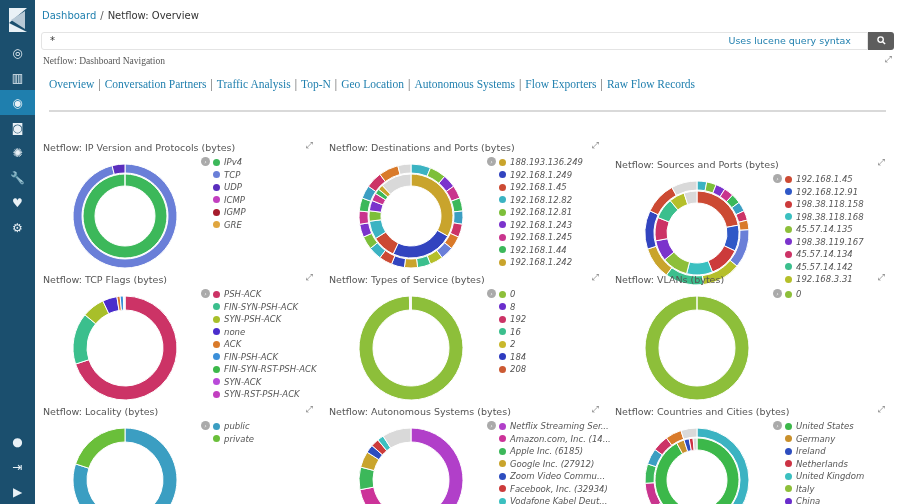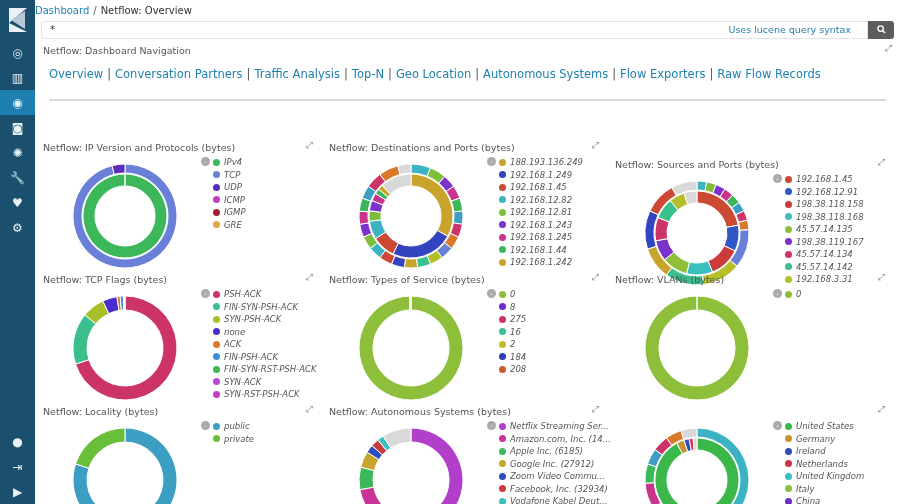--- a/index.html
+++ b/index.html
@@ -3,32 +3,32 @@
 <meta charset="utf-8">
 <style>
   * { box-sizing: border-box; margin: 0; padding: 0; }
   html, body { width: 900px; height: 504px; overflow: hidden; background: #fff; font-family: "DejaVu Sans", sans-serif; color: #444; }
   .sidebar { position: absolute; left: 0; top: 0; width: 35px; height: 504px; background: #1b4f6e; }
   .sidebar .logo { width: 35px; height: 40px; display: flex; align-items: center; justify-content: center; }
   .sidebar .nav-item { width: 35px; height: 25px; display: flex; align-items: center; justify-content: center; color: #e9f1f6; font-size: 12px; }
   .sidebar .nav-item.active { background: #1f7fae; }
   .sidebar .bottom { position: absolute; bottom: 0; left: 0; width: 35px; }
   .main { position: absolute; left: 35px; top: 0; right: 0; height: 504px; }
-  .topbar { height: 20px; display: flex; align-items: center; font-size: 10px; }
+  .topbar { height: 31px; display: flex; align-items: center; padding-left: 7px; font-size: 10px; }
   .breadcrumb-link { color: #1f7fae; }
   .breadcrumb-sep { color: #555; margin: 0 4px; }
   .breadcrumb-current { color: #333; }
   .topnav { margin-left: auto; display: flex; align-items: center; gap: 0; font-size: 10px; color: #333; }
   .topnav span { padding: 0 8px; }
   .querybar { height: 19px; display: flex; align-items: center; padding: 0 6px 0 6px; }
   .query-input { flex: 1; height: 18px; border: 1px solid #e4e4e4; border-radius: 3px 0 0 3px; display: flex; align-items: center; padding: 0 8px; font-size: 10px; color: #333; background:#fff;}
   .lucene { color: #1f7fae; font-size: 9.5px; margin-left: auto; padding-right: 8px; }
   .search-btn { width: 26px; height: 18px; background: #5d5d5d; border-radius: 0 3px 3px 0; display:flex; align-items:center; justify-content:center; }
   .filterbar { height: 30px; background: #f5f5f5; border-top: 1px solid #ececec; border-bottom: 1px solid #ececec; display:flex; align-items:center; padding-left: 9px; font-size: 9.5px; color: #1f7fae; margin-top: 8px;}
-  .navpanel { position: relative; height: 62px; padding-left: 12px; }
+  .navpanel { position: relative; height: 62px; padding-left: 12px; font-family: Liberation Serif, serif; }
   .panel-title { font-size: 9.5px; color: #555; }
   .navpanel .panel-title { position:absolute; top: 6px; left: 8px; }
   .navlinks { position:absolute; top: 28px; left: 14px; font-size: 11.5px; color: #1f7fae; white-space: nowrap; }
   .navlinks .sep { color: #555; margin: 0 4px; }
   .navrule { position:absolute; top: 60px; left: 14px; right: 14px; height: 2px; background: #d9d9d9; }
   .expand-icon { position:absolute; font-size: 9px; color: #666; }
   .grid { position: absolute; top: 138px; left: 0; right: 0; }
   .panel { position: absolute; width: 286px; height: 132px; }
   .panel .panel-title { position:absolute; top: 4px; left: 8px; }
   .panel .expand-icon { top: 2px; right: 8px; }
@@ -368,21 +368,21 @@
           <div class="legend-item">
             <span class="legend-dot" style="background: rgb(141, 191, 58);"></span>
             <span>0</span>
           </div>
           <div class="legend-item">
             <span class="legend-dot" style="background: rgb(106, 45, 204);"></span>
             <span>8</span>
           </div>
           <div class="legend-item">
             <span class="legend-dot" style="background: rgb(204, 51, 102);"></span>
-            <span>275</span>
+            <span>192</span>
           </div>
           <div class="legend-item">
             <span class="legend-dot" style="background: rgb(59, 191, 141);"></span>
             <span>16</span>
           </div>
           <div class="legend-item">
             <span class="legend-dot" style="background: rgb(201, 184, 44);"></span>
             <span>2</span>
           </div>
           <div class="legend-item">
@@ -467,20 +467,21 @@
             <span class="legend-dot" style="background: rgb(204, 59, 59);"></span>
             <span>Facebook, Inc. (32934)</span>
           </div>
           <div class="legend-item">
             <span class="legend-dot" style="background: rgb(59, 192, 192);"></span>
             <span>Vodafone Kabel Deut...</span>
           </div>
         </div>
       </div>
       <div class="panel" style="left: 572px; top: 264px;">
+        <div class="panel-title">Netflow: Countries and Cities (bytes)</div>
         <span class="expand-icon">⤢</span>
         <svg class="donut" width="120" height="112">
           <path d="M60,14 A42,42 0 1 1 39.766345687727956,19.195119438157732 L45.54738977694854,29.710799598684094 A30,30 0 1 0 60,26 Z" fill="#3cb84a" stroke="#fff" stroke-width="1"></path>
           <path d="M39.766345687727956,19.195119438157732 A42,42 0 0 1 47.021286236252195,16.055626315603554 L50.72949016875157,27.468304511145394 A30,30 0 0 0 45.54738977694854,29.710799598684094 Z" fill="#c9902c" stroke="#fff" stroke-width="1"></path>
           <path d="M47.021286236252195,16.055626315603554 A42,42 0 0 1 52.129984787399565,14.743935469395076 L54.37856056242826,26.53138247813934 A30,30 0 0 0 50.72949016875157,27.468304511145394 Z" fill="#2d4dbf" stroke="#fff" stroke-width="1"></path>
           <path d="M52.129984787399565,14.743935469395076 A42,42 0 0 1 56.04745084062241,14.186397486670643 L57.17675060044458,26.1331410619076 A30,30 0 0 0 54.37856056242826,26.53138247813934 Z" fill="#cc3344" stroke="#fff" stroke-width="1"></path>
           <path d="M56.04745084062241,14.186397486670643 A42,42 0 0 1 60.00000000000003,14 L60.00000000000002,26 A30,30 0 0 0 57.17675060044458,26.1331410619076 Z" fill="#d9d9d9" stroke="#fff" stroke-width="1"></path>
           <path d="M60,4 A52,52 0 0 1 60.00000000000001,108 L60.00000000000001,99 A43,43 0 0 0 60,13 Z" fill="#3bb3c2" stroke="#fff" stroke-width="1"></path>
           <path d="M60.00000000000001,108 A52,52 0 0 1 34.94880894671082,101.5679473622809 L39.28459201362625,93.68118724188614 A43,43 0 0 0 60.00000000000001,99 Z" fill="#7dbf3a" stroke="#fff" stroke-width="1"></path>
           <path d="M34.94880894671082,101.5679473622809 A52,52 0 0 1 16.09494787389523,83.86299333890784 L23.69389920341336,79.04055218409687 A43,43 0 0 0 39.28459201362625,93.68118724188614 Z" fill="#7b33cc" stroke="#fff" stroke-width="1"></path>

